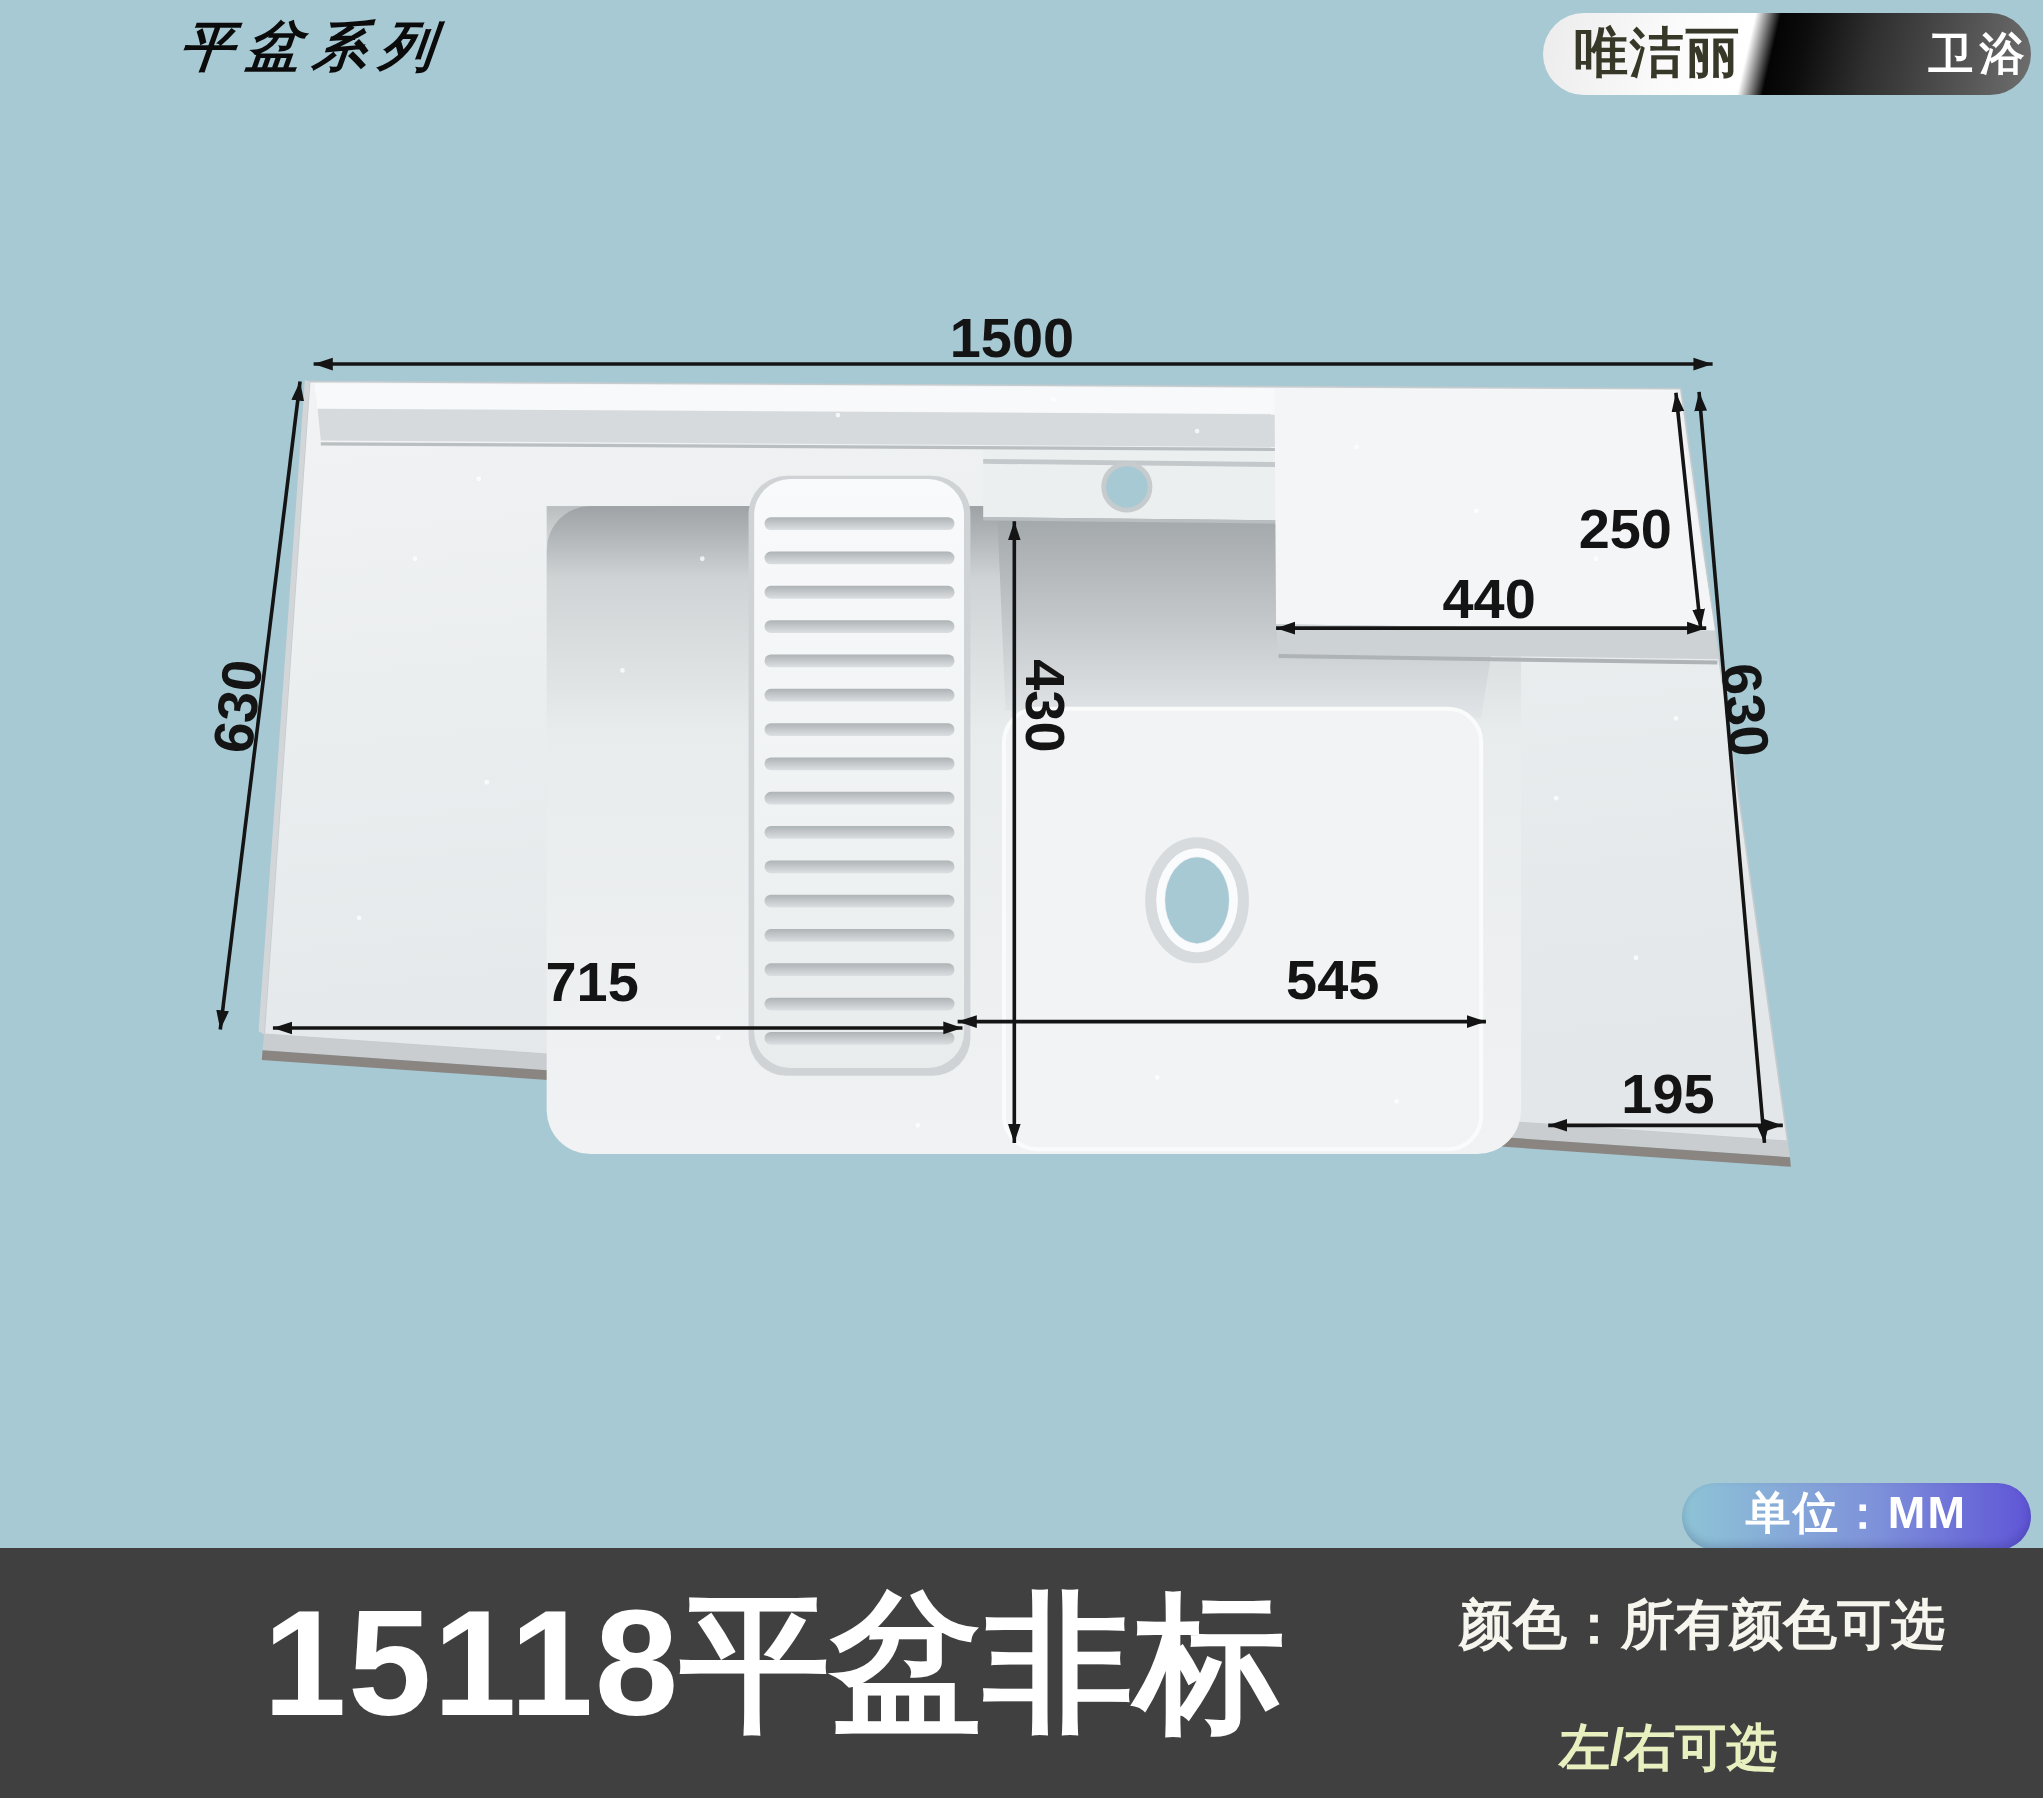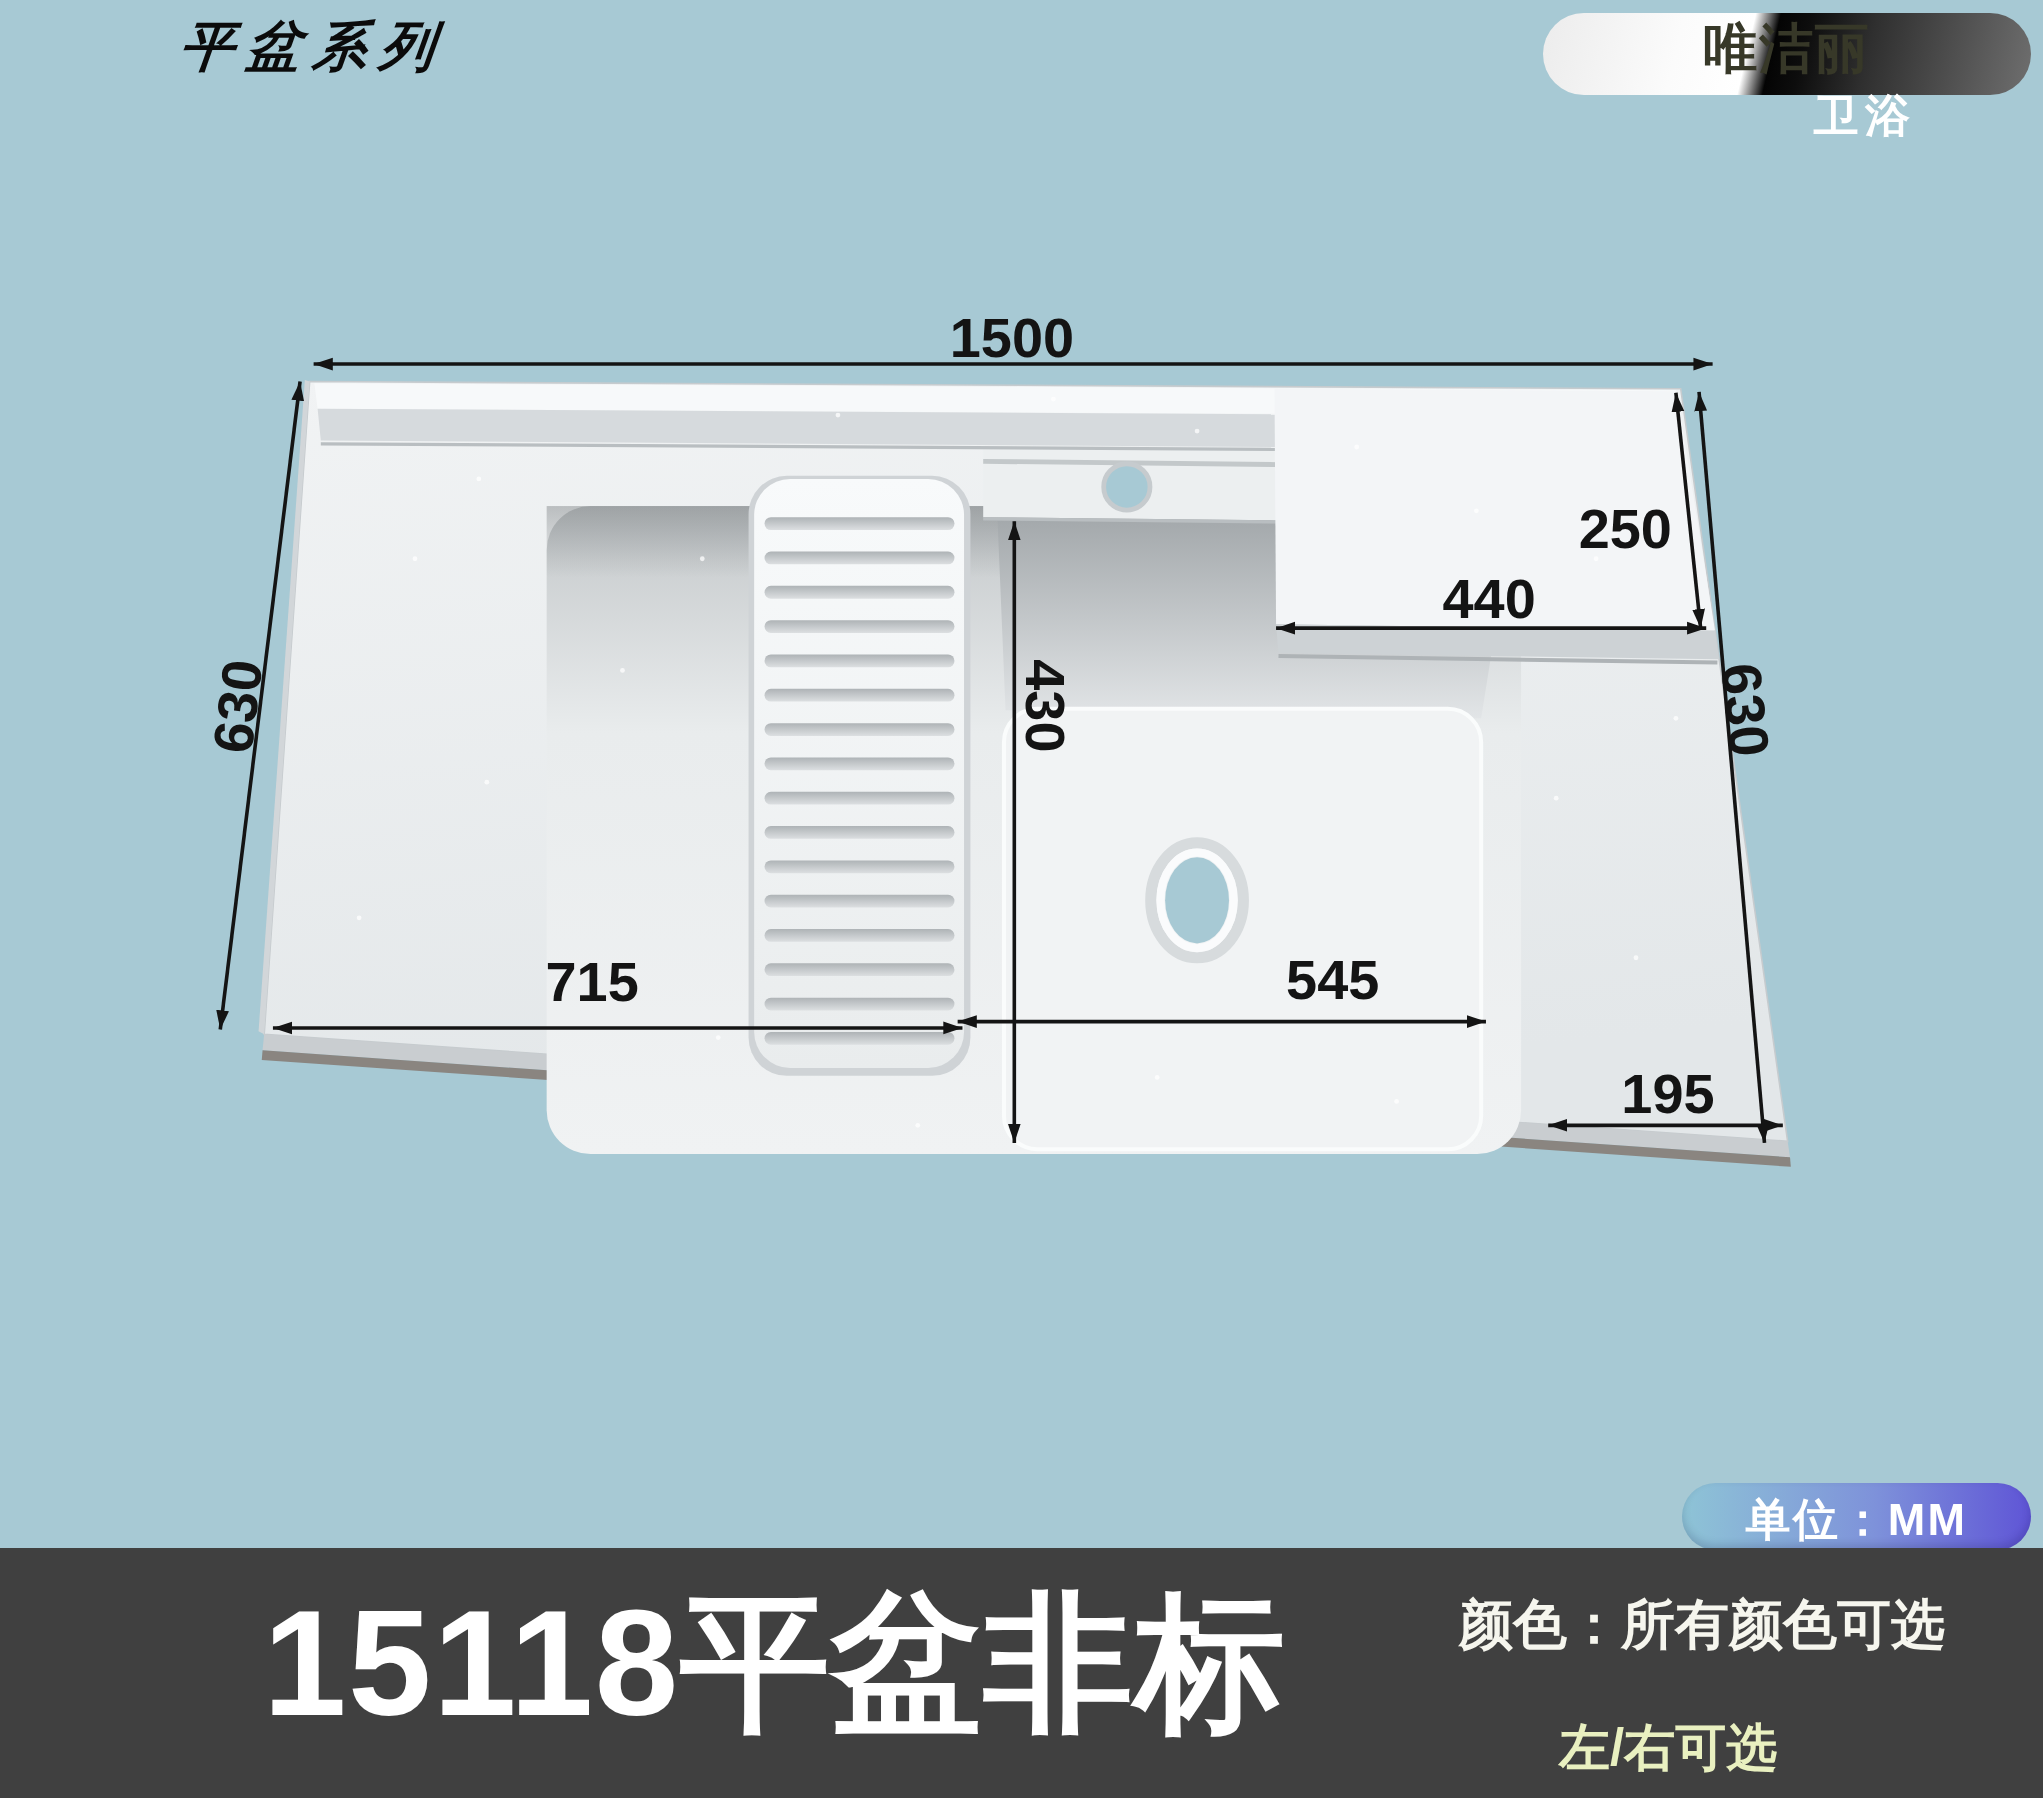--- a/index.html
+++ b/index.html
@@ -5,30 +5,30 @@
   html,body{margin:0;padding:0;background:#888;}
   #canvas{position:relative;width:2043px;height:1799px;background:#a7c9d4;overflow:hidden;
           font-family:"Liberation Sans",sans-serif;}
   
   .series-title{position:absolute;left:180px;top:11.2px;font-family:"DejaVu Serif",serif;
     font-style:italic;font-weight:bold;font-size:54px;letter-spacing:12.8px;color:#0b0b0b;
     transform:skewX(-6deg);}
   .brand-pill{position:absolute;left:1543px;top:12.8px;width:488px;height:82px;border-radius:43px;
     background:linear-gradient(103deg,#ececec 0%,#fbfbfb 28%,#ffffff 42%,#040404 47%,
                #0d0d0d 53%,#2f2f2f 66%,#6f6f6f 100%);
-    display:flex;align-items:center;flex-direction:column;}
+    display:flex;align-items:center;}
   .brand-left{width:47%;text-align:center;font-weight:900;font-size:54px;color:#373828;
     letter-spacing:1.6px;}
   .brand-right{width:53%;text-align:right;font-weight:900;font-size:45px;color:#ffffff;
     letter-spacing:6.4px;}
   
   .unit-badge{position:absolute;left:1682px;top:1483px;width:349px;height:67px;border-radius:35px;
     background:linear-gradient(90deg,#8ec4d6 0%,#7e92da 55%,#5f55d6 100%);
     box-shadow:inset 0 -4.8px 8px rgba(10,10,60,.18);
-    display:flex;align-items:flex-end;justify-content:center;
+    display:flex;align-items:flex-start;justify-content:center;
     font-weight:bold;font-size:45px;color:#fff;letter-spacing:2.4px;}
   
   .footer{position:absolute;left:0;top:1548px;width:2043px;height:251px;background:#404040;}
   .footer-model{position:absolute;left:263px;top:40px;font-size:150px;font-weight:800;
     color:#ffffff;letter-spacing:1.6px;line-height:1;}
   .footer-color-note{position:absolute;left:1459px;top:49px;font-size:54px;font-weight:bold;
     color:#f6f6ee;line-height:1;text-align:right;}
   .footer-side-note{position:absolute;left:1559px;top:174px;font-size:51px;font-weight:bold;
     color:#e9f0c0;line-height:1;}
   svg{position:absolute;left:0;top:0;}

